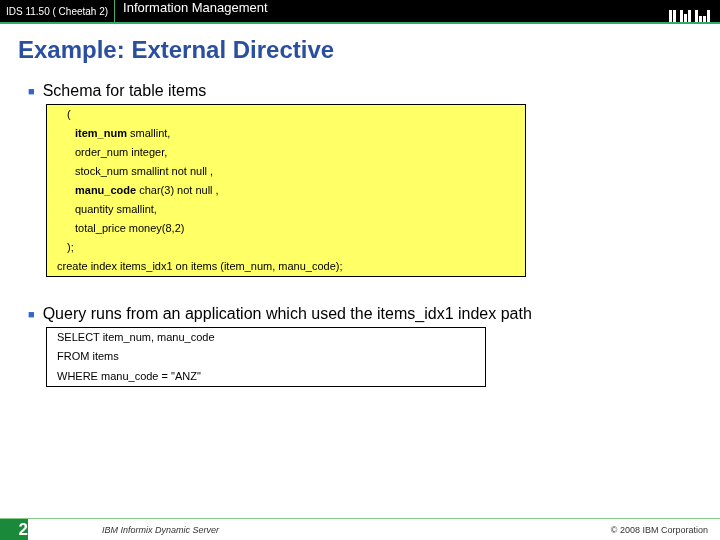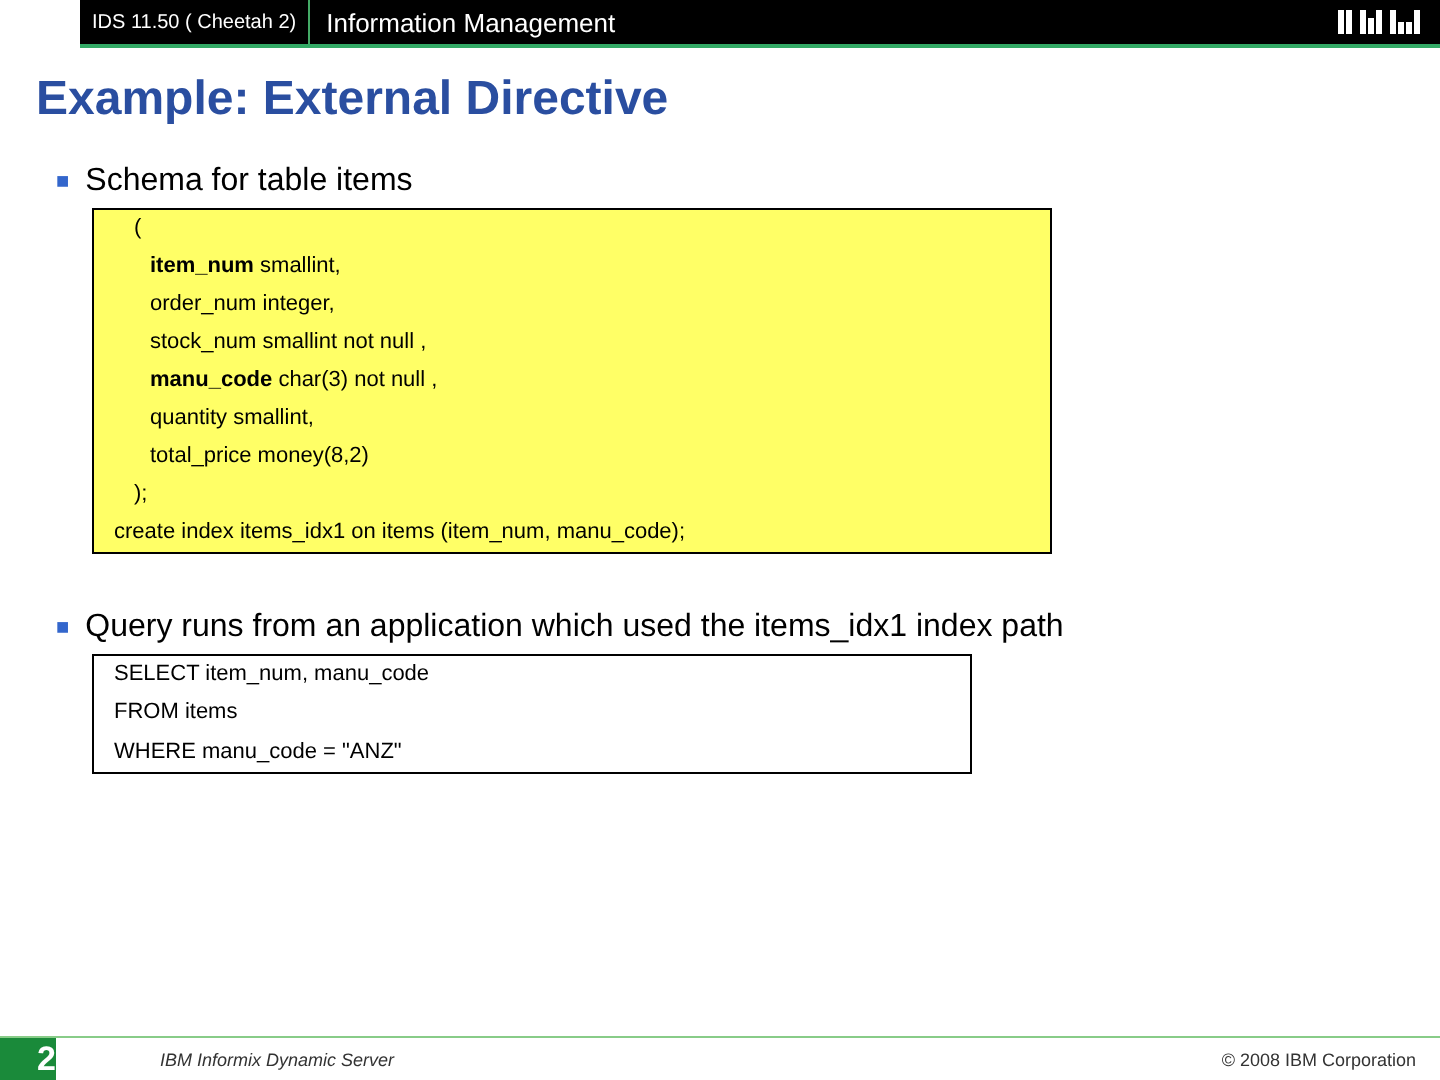--- a/index.html
+++ b/index.html
@@ -1,17 +1,17 @@
 <!DOCTYPE html>
 <html><head>
 <meta charset="utf-8">
 <style>
   * { box-sizing: border-box; margin: 0; padding: 0; }
   html, body { width: 720px; height: 540px; font-family: Arial, Helvetica, sans-serif; background: #fff; color: #000; }
-  .header { background: #000; color: #fff; height: 22px; display: flex; align-items: center; font-size: 10px; position: relative; margin-left: 40px; }
+  .header { background: #000; color: #fff; height: 22px; display: flex; font-size: 10px; position: relative; }
   .hdr-left { padding: 0 6px; border-right: 1px solid #4a6; height: 100%; display: flex; align-items: center; white-space: nowrap; }
   .hdr-title { padding: 0 8px; font-size: 13px; }
   .hdr-underline { position: absolute; left: 0; bottom: -2px; width: 100%; height: 2px; background: #3a6; }
   .logo { margin-left: auto; margin-right: 10px; display: flex; gap: 1px; align-items: flex-end; }
   .logo-bar { width: 3px; background: #fff; }
   .logo-gap { width: 2px; }
   .slide-title { color: #2a4ea0; font-size: 24px; font-weight: bold; padding: 14px 12px 8px 18px; }
   .content { padding: 0 28px; }
   .bullet { display: flex; align-items: baseline; margin-top: 10px; margin-bottom: 4px; }
   .bullet .sq { color: #3366cc; font-size: 11px; margin-right: 8px; position: relative; top: -1px; }
@@ -19,21 +19,21 @@
   .codebox { border: 1px solid #000; margin-left: 18px; margin-top: 2px; font-size: 11px; line-height: 1.55; }
   .yellow { background: #ffff66; }
   .plain { background: #fff; }
   .codebox .line { padding: 1px 10px; }
   .codebox .indent1 { padding-left: 20px; }
   .codebox .indent2 { padding-left: 28px; }
   .box1 { width: 480px; }
   .box2 { width: 440px; }
   .footer { position: absolute; bottom: 0; left: 0; width: 720px; height: 22px; background: #fff; border-top: 1px solid #8c8; display: flex; align-items: center; font-size: 9px; }
   .pgnum { background: #1a8a3a; color: #fff; width: 28px; height: 22px; display: flex; align-items: center; justify-content: center; font-size: 17px; font-weight: bold; padding-left: 28px; }
-  .ftr-mid { padding-left: 52px; color: #333; font-style: italic; }
+  .ftr-mid { padding-left: 74px; color: #333; font-style: italic; }
   .ftr-right { margin-left: auto; padding-right: 12px; color: #333; }
   .spacer { height: 18px; }
 </style>
 </head>
 <body>
 
 <div class="header">
   <div class="hdr-left">IDS 11.50 ( Cheetah 2)</div>
   <div class="hdr-title">Information Management</div>
   <div class="logo">

